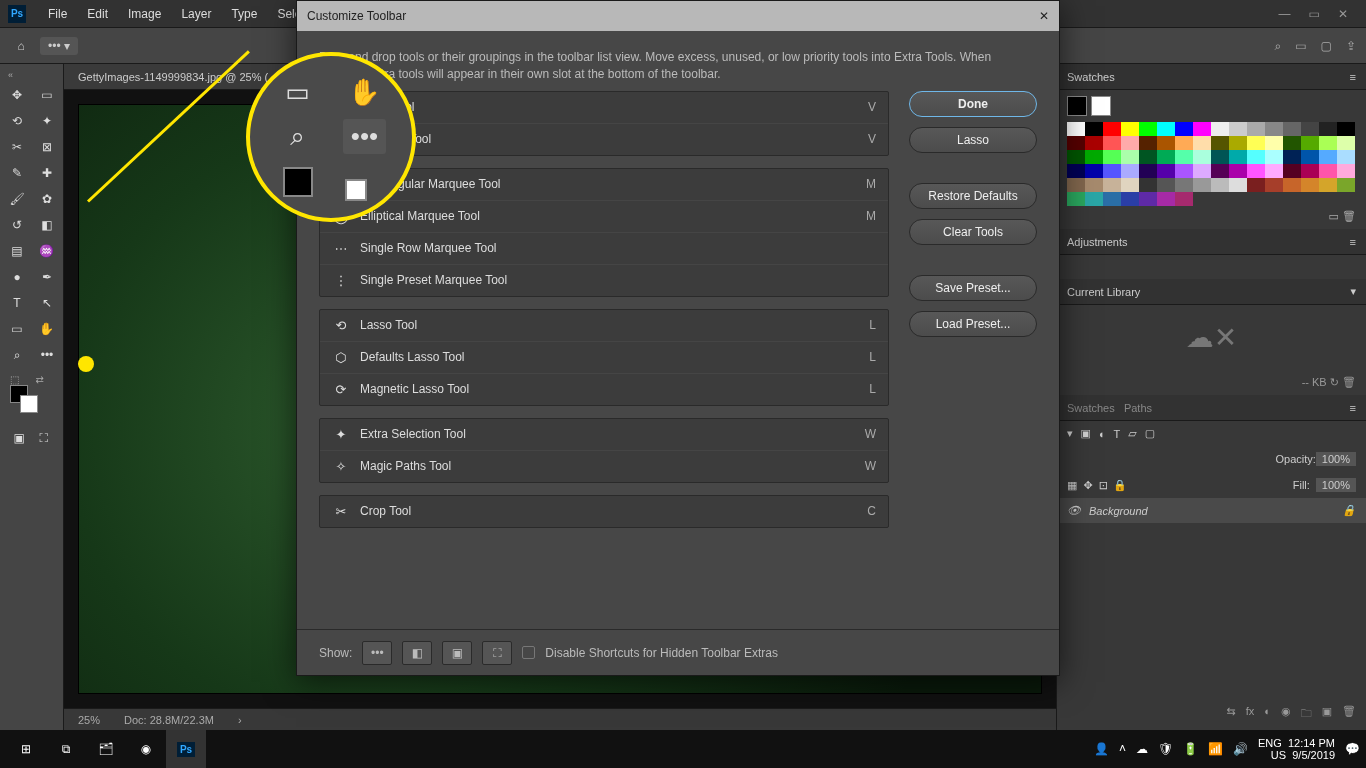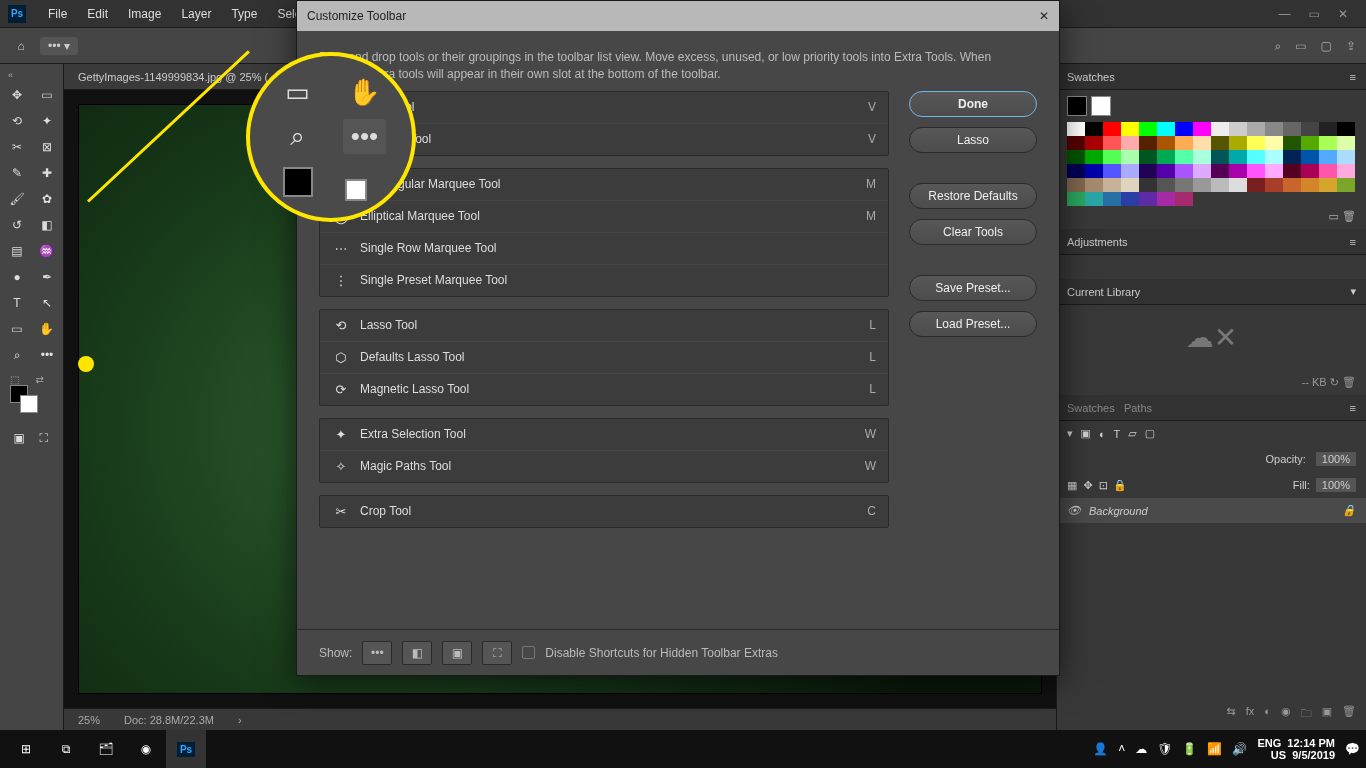--- a/index.html
+++ b/index.html
@@ -72,21 +72,21 @@
 .callout-line { position: absolute; left: 88px; top: 200px; width: 220px; height: 3px; background: #ffe600; transform-origin: left center; transform: rotate(-43deg); z-index: 49; }
 .callout-dot { position: absolute; left: 78px; top: 356px; width: 16px; height: 16px; background: #ffe600; border-radius: 50%; z-index: 49; }
 
 
 .taskbar { position: absolute; left: 0; right: 0; bottom: 0; height: 38px; background: #111; display: flex; align-items: center; padding: 0 6px; color: #fff; font-size: 12px; }
 .tb-btn { width: 40px; height: 38px; display: flex; align-items: center; justify-content: center; cursor: pointer; }
 .searchbox { width: 320px; height: 32px; background: #2b2b2b; display: flex; align-items: center; padding: 0 10px; gap: 10px; color: #ccc; }
 .searchbox .circ { width: 18px; height: 18px; border: 2px solid #ccc; border-radius: 50%; }
 .tb-icons { display: flex; align-items: center; }
 .tb-right { margin-left: auto; display: flex; align-items: center; gap: 10px; }
-.tb-time { text-align: right; line-height: 1.1; font-size: 11px; font-weight: bold; }
+.tb-time { text-align: right; line-height: 1.1; font-size: 11px; }
 
 
 .tool-list::-webkit-scrollbar { width: 10px; }
 .tool-list::-webkit-scrollbar-thumb { background: #666; }
 .tool-list::-webkit-scrollbar-track { background: #3a3a3a; }
 </style>
 </head>
 <body>
 
 <div class="menubar">
@@ -292,21 +292,21 @@
       <span>≡</span>
     </div>
     <div class="panel-body" style="display:flex;gap:8px;align-items:center;">
       <span>▾</span>
       <span>▣</span>
       <span>◐</span>
       <span>T</span>
       <span>▱</span>
       <span>▢</span>
     </div>
-    <div class="panel-body" style="display:flex;gap:10px;align-items:center;justify-content:flex-end;">
+    <div class="panel-body" style="display:flex;gap:0;align-items:center;justify-content:flex-end;">
       <span>Opacity:</span>
       <span style="background:#555;padding:1px 6px;">100%</span>
     </div>
     <div class="panel-body" style="display:flex;gap:6px;align-items:center;">
       <span>▦</span>
       <span>✥</span>
       <span>⊡</span>
       <span>🔒</span>
       <span style="margin-left:auto;">Fill:</span>
       <span style="background:#555;padding:1px 6px;">100%</span>

